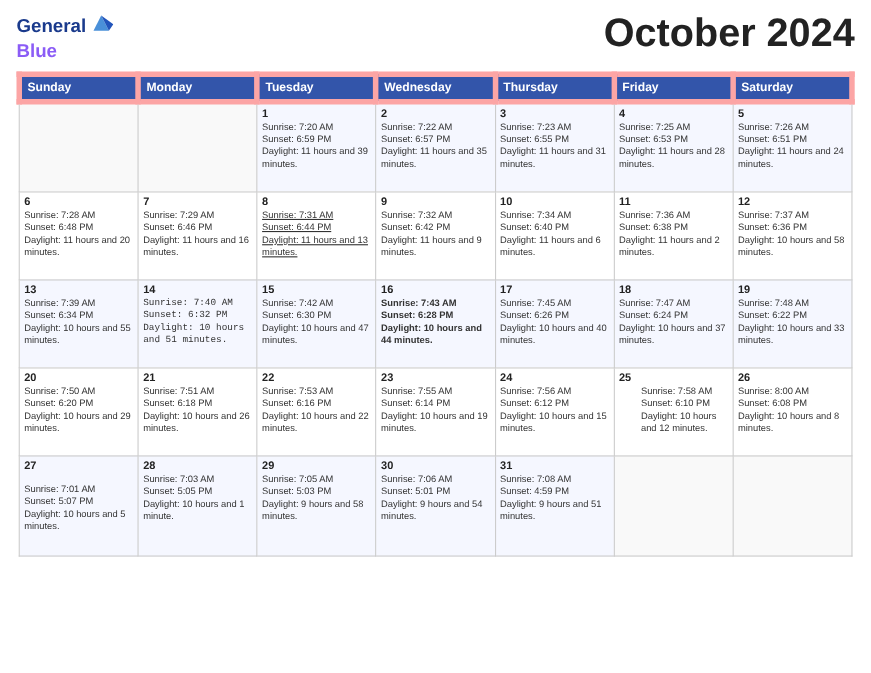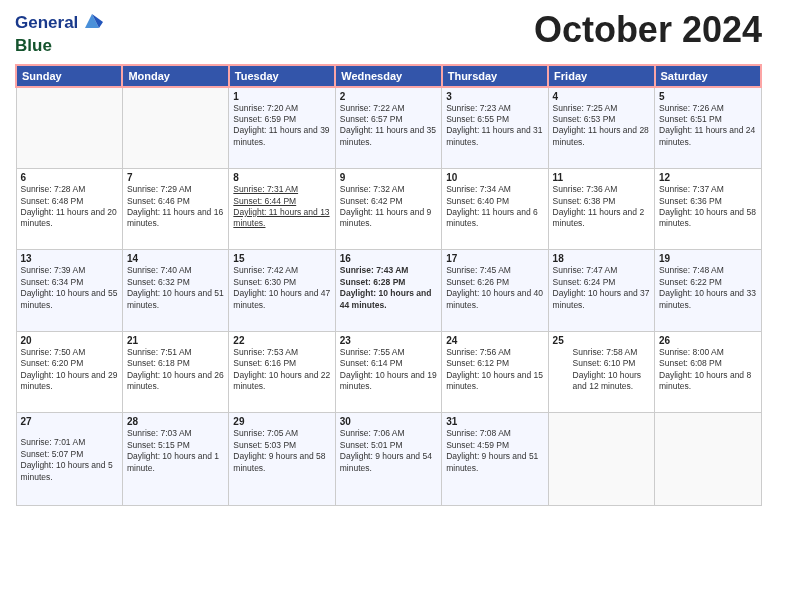--- a/index.html
+++ b/index.html
@@ -6,21 +6,21 @@
     body {
       font-family: Arial, sans-serif;
       background: #fff;
       width: 792px;
       height: 612px;
       overflow: hidden;
     }
     .page {
       width: 792px;
       height: 516px;
-      padding: 10px 30px 10px 15px;
+      padding: 10px 15px 10px 15px;
       display: flex;
       flex-direction: column;
     }
     .header {
       display: flex;
       justify-content: space-between;
       align-items: flex-start;
       margin-bottom: 8px;
     }
     .logo {
@@ -45,21 +45,21 @@
       border-collapse: collapse;
       flex: 1;
     }
     .calendar-table thead tr th {
       background-color: #3355aa;
       color: #fff;
       font-size: 11px;
       font-weight: bold;
       padding: 4px 5px;
       text-align: left;
-      border: 2px solid #fca5a5;
+      border: 5px solid #fca5a5;
     }
     .calendar-table tbody tr td {
       border: 1px solid #ccc;
       vertical-align: top;
       padding: 3px 4px;
       font-size: 9px;
       color: #222;
       width: calc(100% / 7);
       background: #fff;
     }
@@ -95,21 +95,21 @@
           <div style="font-size:17px;font-weight:bold;color:#1a3a8c;line-height:1.15;">
             <span>General</span>
           </div>
           <div style="margin-left:3px;">
             <svg width="22" height="22" viewBox="0 0 22 22">
               <polygon points="4,18 11,4 18,18" fill="#4a90d9"></polygon>
               <polygon points="11,4 18,18 22,12" fill="#2255bb"></polygon>
             </svg>
           </div>
         </div>
-        <div style="font-size:17px;font-weight:bold;color:#14532d;line-height:1.15;">
+        <div style="font-size:17px;font-weight:bold;color:#8b5cf6;line-height:1.15;">
           <span>Blue</span>
         </div>
       </div>
     </div>
     <div class="title-section">
       <div class="month-title">October 2024</div>
     </div>
   </div>
 
   <table class="calendar-table">
@@ -205,21 +205,21 @@
         </tr>
         <tr>
           <td>
             <span class="day-number">13</span>
             <div class="day-info" style="white-space: pre-line;">Sunrise: 7:39 AM
 Sunset: 6:34 PM
 Daylight: 10 hours and 55 minutes.</div>
           </td>
           <td>
             <span class="day-number">14</span>
-            <div class="day-info" style="white-space: pre-line;">Sunrise: 7:40 AM
+            <div class="day-info" style="white-space: pre-line; font-family: Liberation Mono, monospace;">Sunrise: 7:40 AM
 Sunset: 6:32 PM
 Daylight: 10 hours and 51 minutes.</div>
           </td>
           <td>
             <span class="day-number">15</span>
             <div class="day-info" style="white-space: pre-line;">Sunrise: 7:42 AM
 Sunset: 6:30 PM
 Daylight: 10 hours and 47 minutes.</div>
           </td>
           <td>
@@ -294,21 +294,21 @@
         <tr>
           <td>
             <span class="day-number">27</span>
             <div class="day-info" style="white-space: pre-line; margin-top: 10px;">Sunrise: 7:01 AM
 Sunset: 5:07 PM
 Daylight: 10 hours and 5 minutes.</div>
           </td>
           <td>
             <span class="day-number">28</span>
             <div class="day-info" style="white-space: pre-line;">Sunrise: 7:03 AM
-Sunset: 5:15 PM
+Sunset: 5:05 PM
 Daylight: 10 hours and 1 minute.</div>
           </td>
           <td>
             <span class="day-number">29</span>
             <div class="day-info" style="white-space: pre-line;">Sunrise: 7:05 AM
 Sunset: 5:03 PM
 Daylight: 9 hours and 58 minutes.</div>
           </td>
           <td>
             <span class="day-number">30</span>

